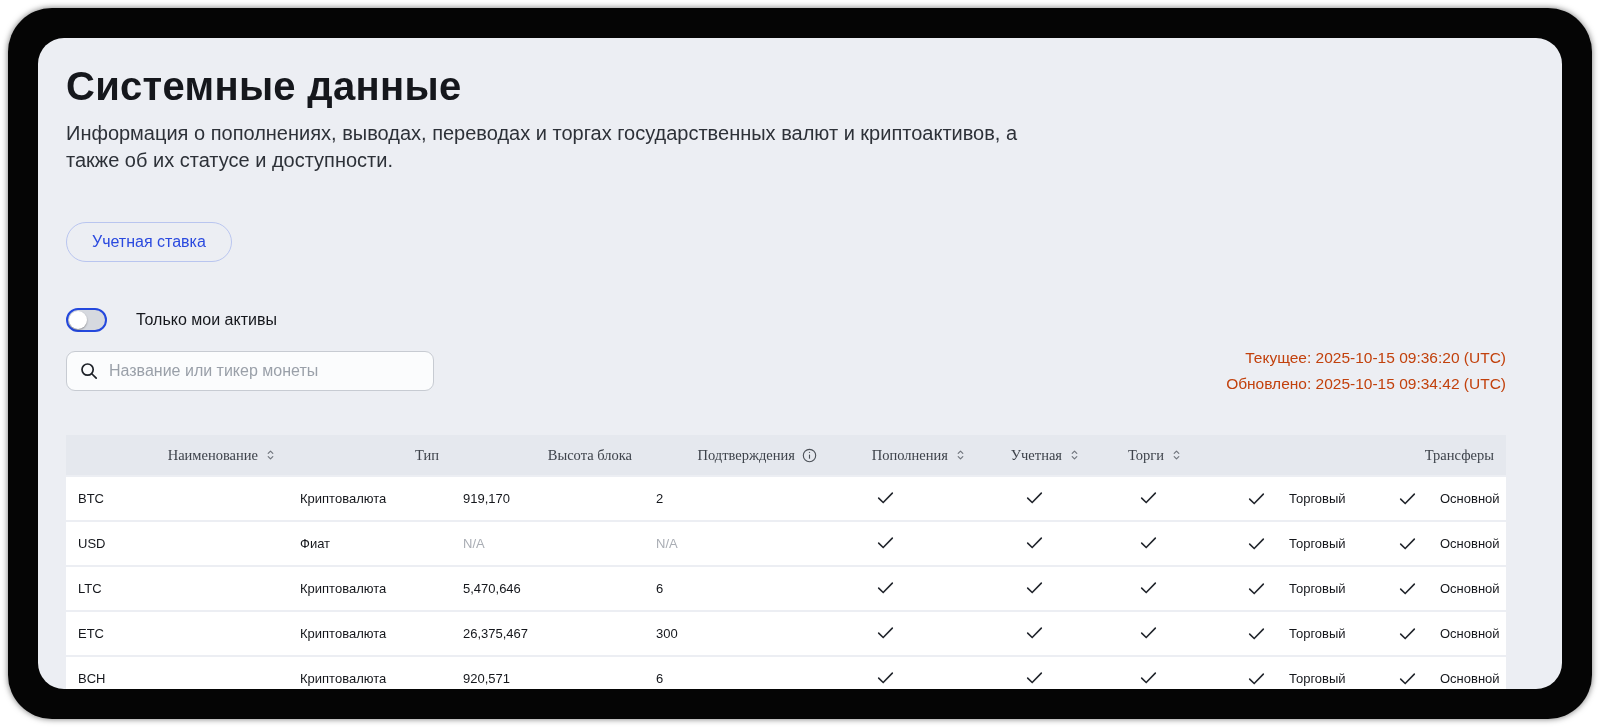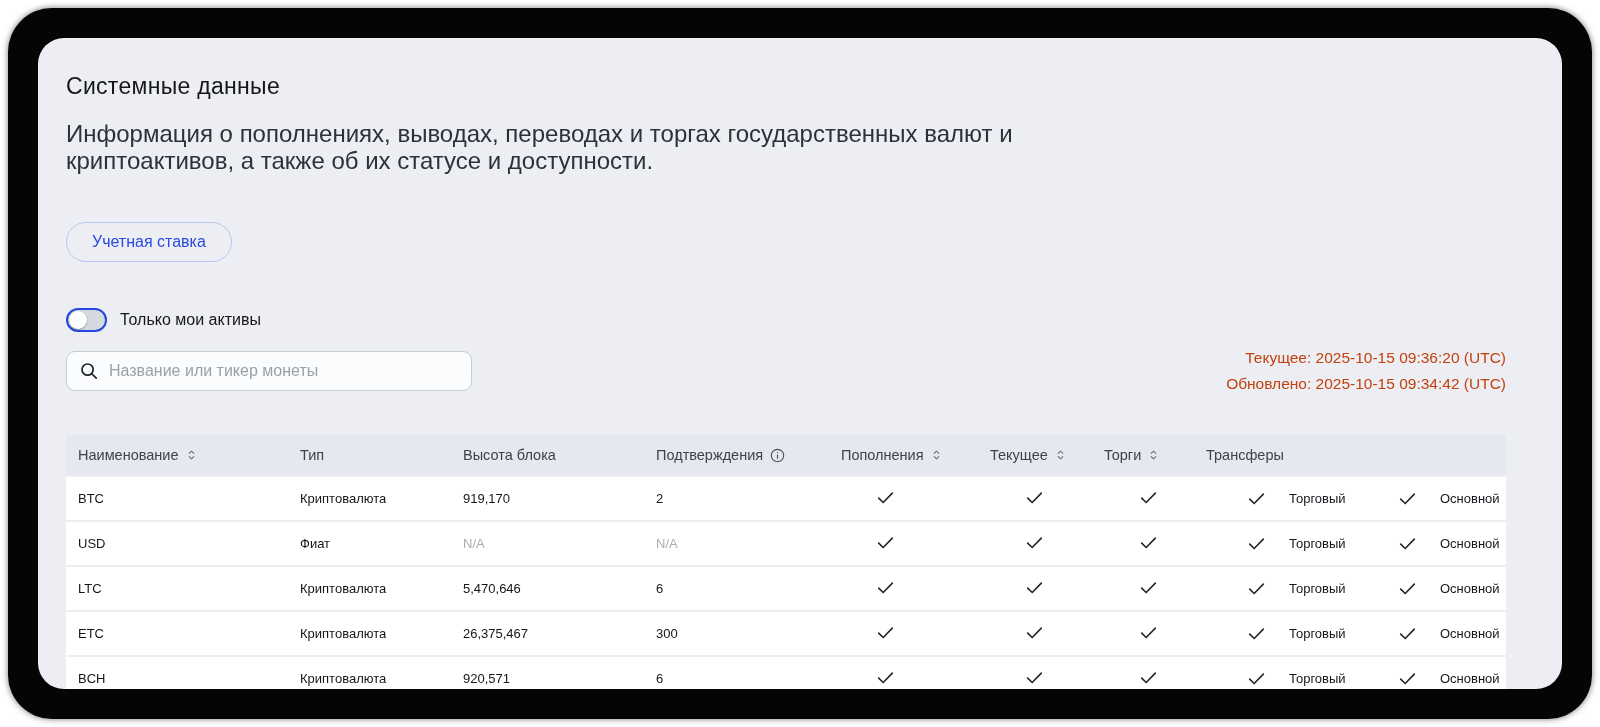--- a/index.html
+++ b/index.html
@@ -10,58 +10,58 @@
     position:absolute; left:8px; top:8px; right:8px; bottom:8px;
     background:#050505; border-radius:44px;
     box-shadow:0 0 6px rgba(0,0,0,.55);
   }
   .card {
     position:absolute; left:30px; top:30px; right:30px; bottom:30px;
     background:#eceef3; border-radius:26px;
     padding:26px 56px 0 28px; overflow:hidden;
   }
 
-  .page-title { font-size:23px; line-height:44px; font-weight:400; color:#15171c; letter-spacing:.3px; }
-  .subtitle { margin-top:12px; font-size:24px; line-height:27px; color:#2d3138; max-width:965px; }
+  .page-title { font-size:40px; line-height:44px; font-weight:700; color:#15171c; letter-spacing:.3px; }
+  .subtitle { margin-top:12px; font-size:20px; line-height:27px; color:#2d3138; max-width:965px; }
 
   .rate-btn {
     margin-top:48px; height:40px; padding:0 25px; border-radius:20px;
     border:1px solid #b9c5ef; background:transparent; color:#2b4adf;
     font-size:16px; font-family:inherit; cursor:pointer; display:inline-flex; align-items:center;
   }
 
   .toggle-row { margin-top:46px; display:flex; align-items:center; gap:13px; }
   .toggle {
     width:41px; height:24px; border:2px solid #2448dd; border-radius:999px;
     background:#d6d9df; display:inline-flex; align-items:center; padding:1px; cursor:pointer;
   }
   .toggle .knob {
     width:18px; height:18px; border-radius:50%; background:#ffffff;
     box-shadow:0 1px 2px rgba(0,0,0,.35);
   }
-  .toggle-label { font-size:16px; color:#15171c; }
+  .toggle-label { font-size:16px; color:#15171c;margin-left:16px; }
 
   .search-row { margin-top:13px; display:flex; justify-content:space-between; align-items:center; }
   .search-box {
-    width:406px; height:40px; background:#fbfcfd; border:1px solid #c7cbd2; border-radius:9px;
+    width:368px; height:40px; background:#fbfcfd; border:1px solid #c7cbd2; border-radius:9px;
     display:flex; align-items:center; gap:10px; padding:0 12px;
   }
   .search-box input {
     border:none; outline:none; background:transparent; flex:1;
     font-size:16px; font-family:inherit; color:#15171c;
   }
   .search-box input::placeholder { color:#9aa0a9; }
   .timestamps { text-align:right; font-size:15.5px; line-height:26px; color:#c2410c; }
 
   table { margin-top:38px; width:100%; border-collapse:separate; border-spacing:0; table-layout:fixed; }
   col.c1{width:222px} col.c2{width:163px} col.c3{width:193px} col.c4{width:185px}
   col.c5{width:149px} col.c6{width:114px} col.c7{width:102px} col.c8{width:auto}
   thead th {
     background:#e5e8ee; height:40px; font-weight:400; font-size:14.5px; color:#3e434b;
-    text-align:left; padding:0 12px; white-space:nowrap;
+    text-align:right; padding:0 12px; white-space:nowrap;font-family:Liberation Serif, serif;
   }
   thead th .th-inner { display:inline-flex; align-items:center; gap:7px; }
   tbody td {
     background:#ffffff; height:43px; font-size:13px; color:#15171c;
     padding:0 12px; border-top:2px solid #eceef3; white-space:nowrap;
   }
   td.muted, .muted { color:#a9adb4;margin-top:8px; }
   .check-cell { padding-left:46px; }
   .transfer-cell { display:flex; align-items:center; gap:22px; height:43px; padding-left:40px; }
   .transfer-cell .t-label { min-width:86px; }
@@ -143,21 +143,21 @@
           <th><span class="th-inner">
                 <span>Пополнения</span>
                 <span class="sort-icon">
                   <svg width="11" height="12" viewBox="0 0 12 12" fill="none" stroke="#71767e" stroke-width="1.3" stroke-linecap="round" stroke-linejoin="round">
                     <path d="M3.5 4.3 6 1.8 8.5 4.3"></path>
                     <path d="M3.5 7.7 6 10.2 8.5 7.7"></path>
                   </svg>
                 </span>
               </span></th>
           <th><span class="th-inner">
-                <span>Текущее</span>
+                <span>Учетная</span>
                 <span class="sort-icon">
                   <svg width="11" height="12" viewBox="0 0 12 12" fill="none" stroke="#71767e" stroke-width="1.3" stroke-linecap="round" stroke-linejoin="round">
                     <path d="M3.5 4.3 6 1.8 8.5 4.3"></path>
                     <path d="M3.5 7.7 6 10.2 8.5 7.7"></path>
                   </svg>
                 </span>
               </span></th>
           <th><span class="th-inner">
                 <span>Торги</span>
                 <span class="sort-icon">

